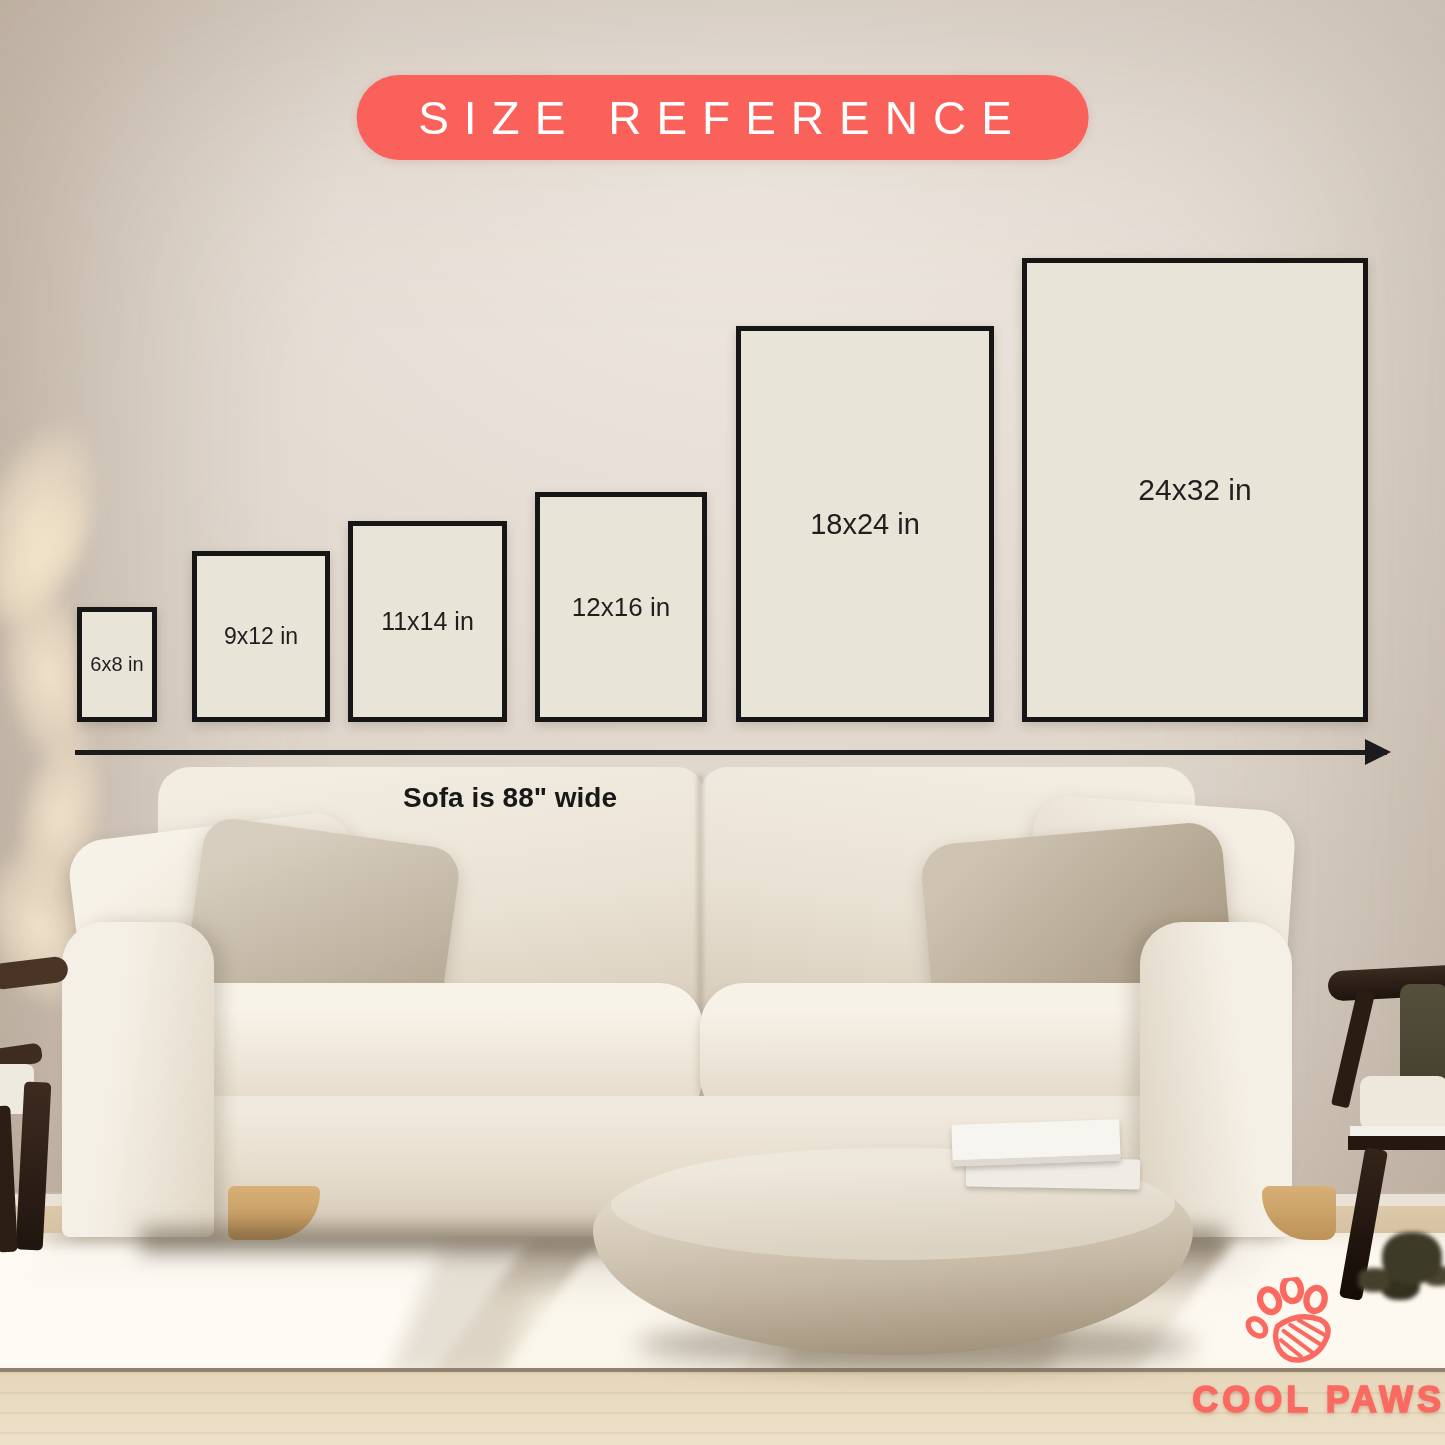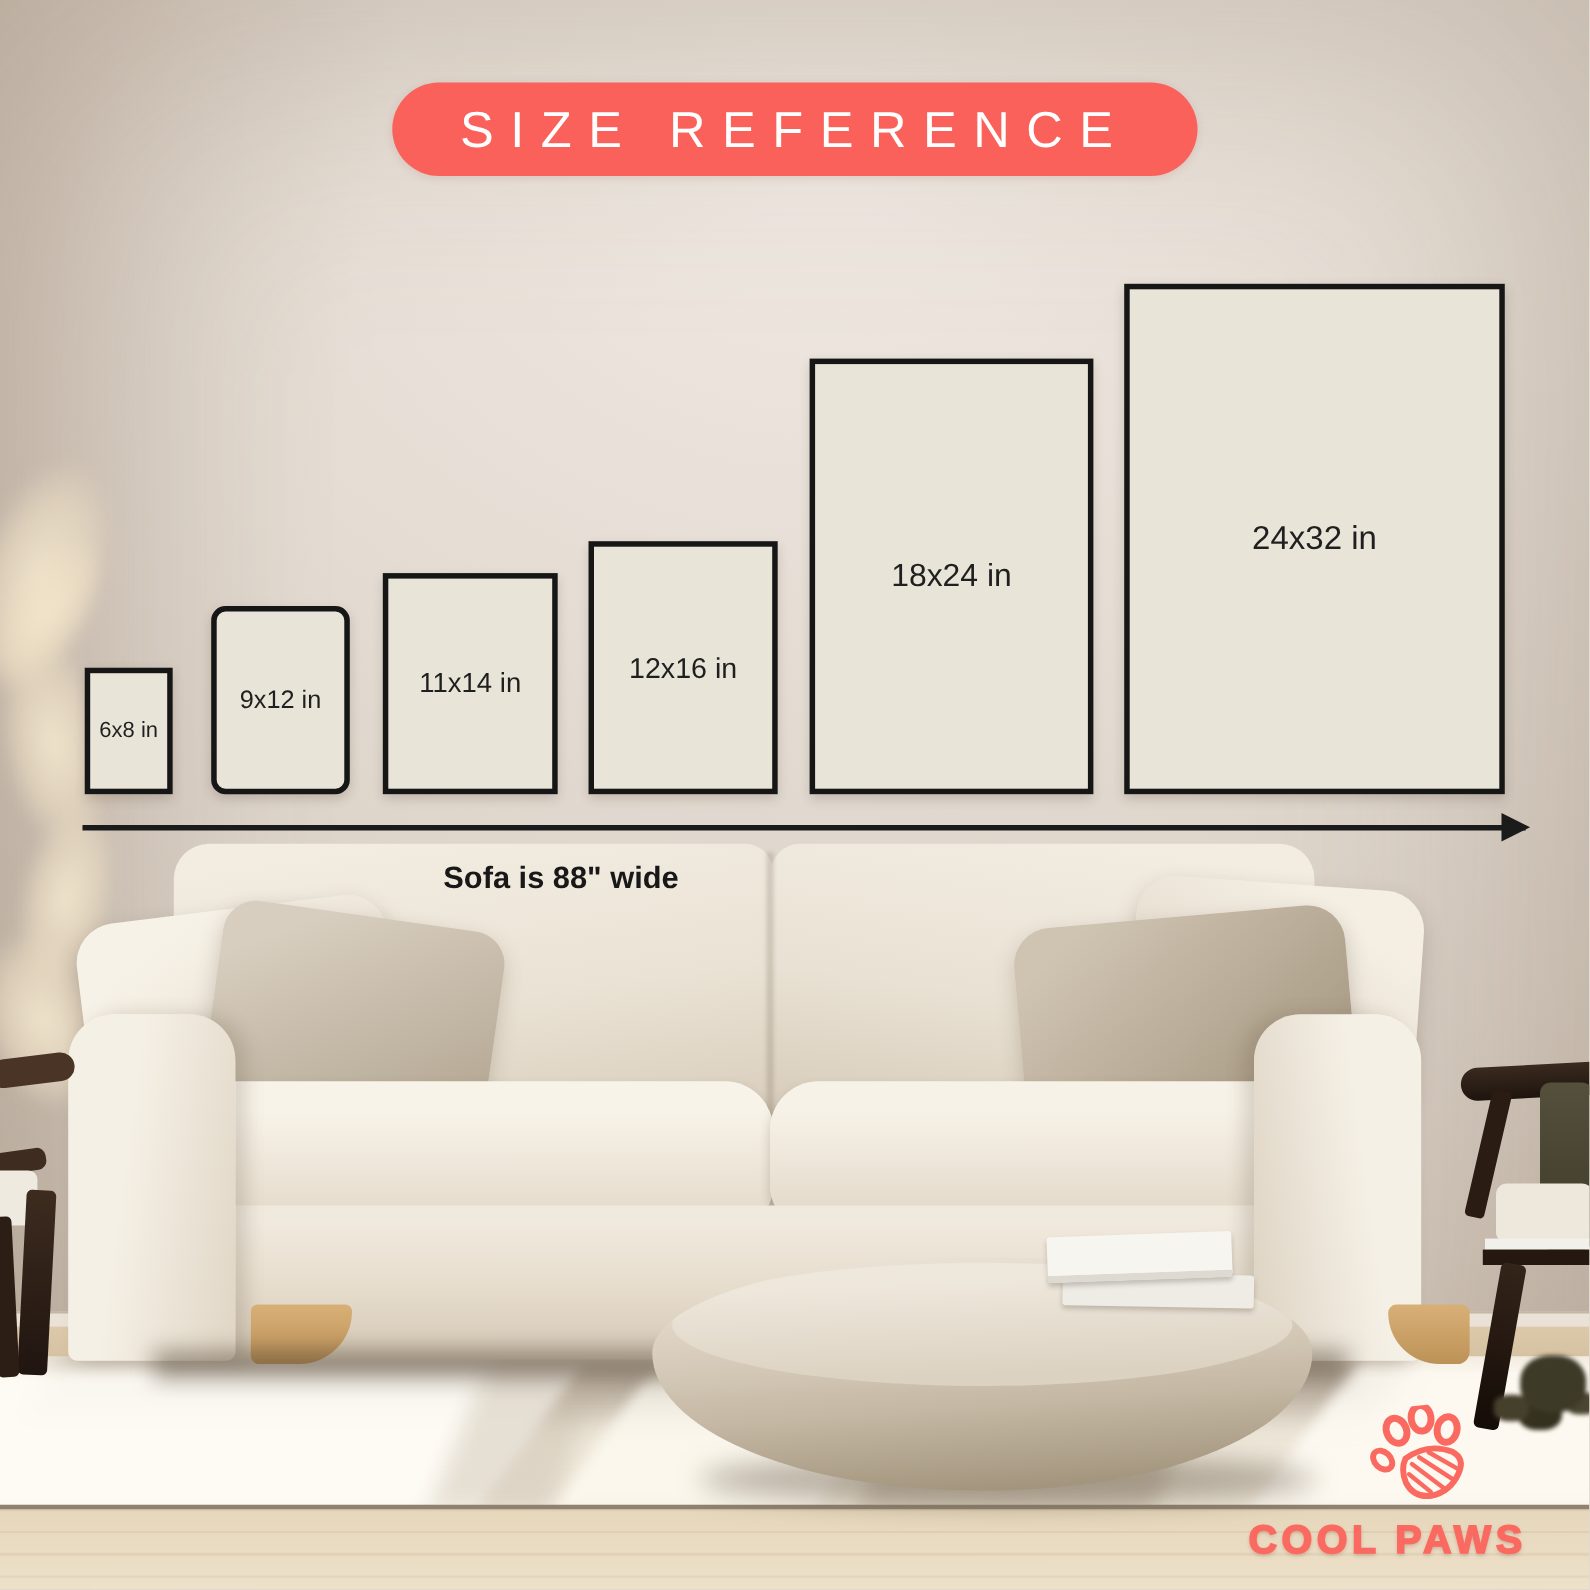--- a/index.html
+++ b/index.html
@@ -126,21 +126,21 @@
   .rc-cushion{left:1360px;top:1076px;width:88px;height:54px;background:#EEE8DC;border-radius:10px;}
   .rc-srail{left:1350px;top:1126px;width:98px;height:10px;background:#F2F0EA;}
   .rc-srail2{left:1348px;top:1136px;width:100px;height:14px;background:#241811;}
   .rc-leg{left:1352px;top:1148px;width:23px;height:152px;background:linear-gradient(#34241A,#140C07);
     border-radius:5px;transform:rotate(10deg);}
   .rc-plant{left:1382px;top:1232px;width:60px;height:52px;border-radius:45%;background:#3E3A28;filter:blur(2px);
     box-shadow:-38px 22px 0 -14px #45402C, -12px 26px 0 -10px #35311F, 26px 18px 0 -16px #4A4530;}
 
   
   .paw{left:1243px;top:1278px;width:94px;height:90px;z-index:9;color:var(--brand);transform:rotate(-6deg);}
-  .brand-name{left:1135px;top:1379px;width:310px;z-index:9;text-align:left;
+  .brand-name{left:1135px;top:1379px;width:310px;z-index:9;text-align:right;
     font-size:36px;font-weight:800;letter-spacing:4px;color:var(--brand);
     -webkit-text-stroke:1.5px var(--brand);text-shadow:0 2px 4px rgba(150,60,45,.35);white-space:nowrap;}
 </style>
 </head>
 <body>
 
 <div id="scene">
 
   <div class="wall"></div>
 
@@ -166,21 +166,21 @@
   <div class="wood-floor"></div>
 
   <div class="badge">
     <span>SIZE REFERENCE</span>
   </div>
 
   <div id="size-chart">
       <div class="size-box" style="left: 77px; width: 80px; height: 115px;">
       <span class="size-label" style="font-size: 20px;">6x8 in</span>
     </div>
-      <div class="size-box" style="left: 192px; width: 126px; height: 171px; border-radius: 13px;">
+      <div class="size-box" style="left: 192px; width: 138px; height: 171px;">
       <span class="size-label" style="font-size: 23px;">9x12 in</span>
     </div>
       <div class="size-box" style="left: 348px; width: 159px; height: 201px;">
       <span class="size-label" style="font-size: 25px;">11x14 in</span>
     </div>
       <div class="size-box" style="left: 535px; width: 172px; height: 230px;">
       <span class="size-label" style="font-size: 26px;">12x16 in</span>
     </div>
       <div class="size-box" style="left: 736px; width: 258px; height: 396px;">
       <span class="size-label" style="font-size: 29px;">18x24 in</span>

